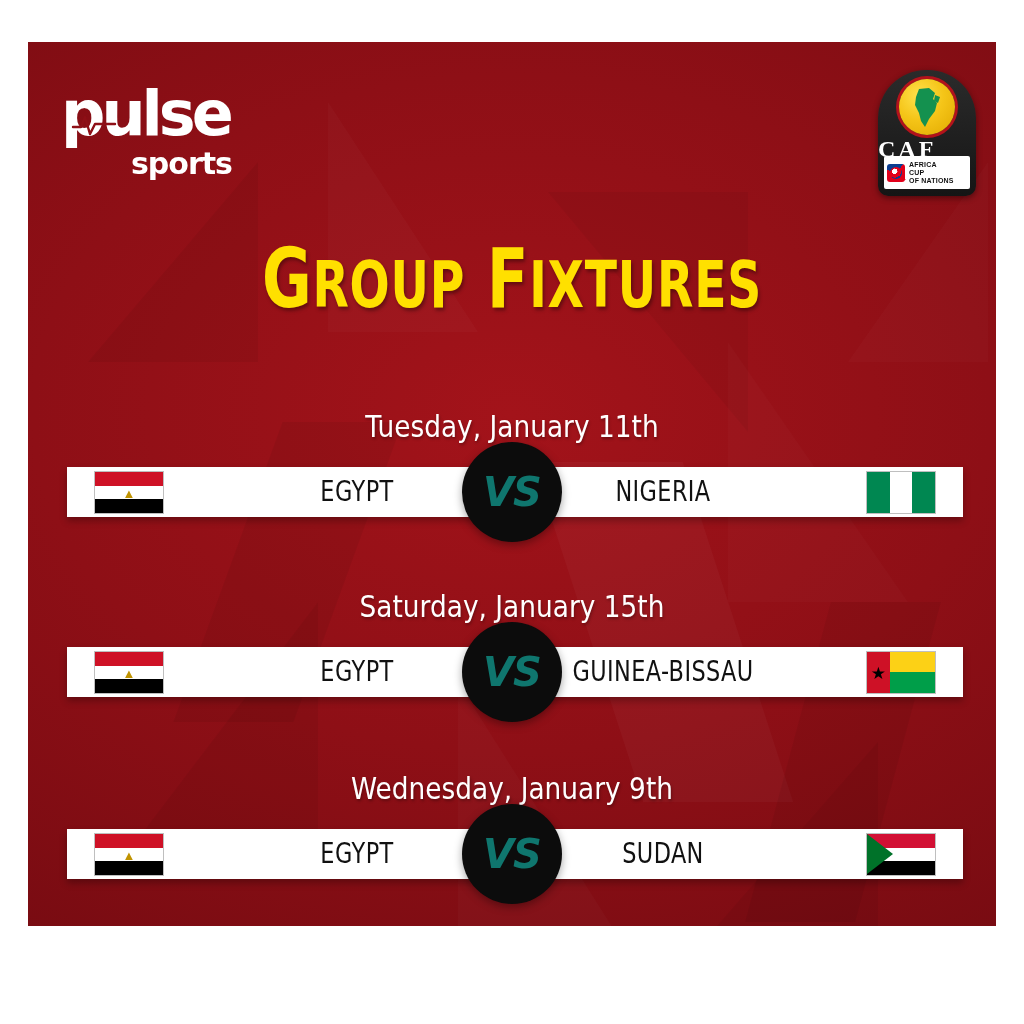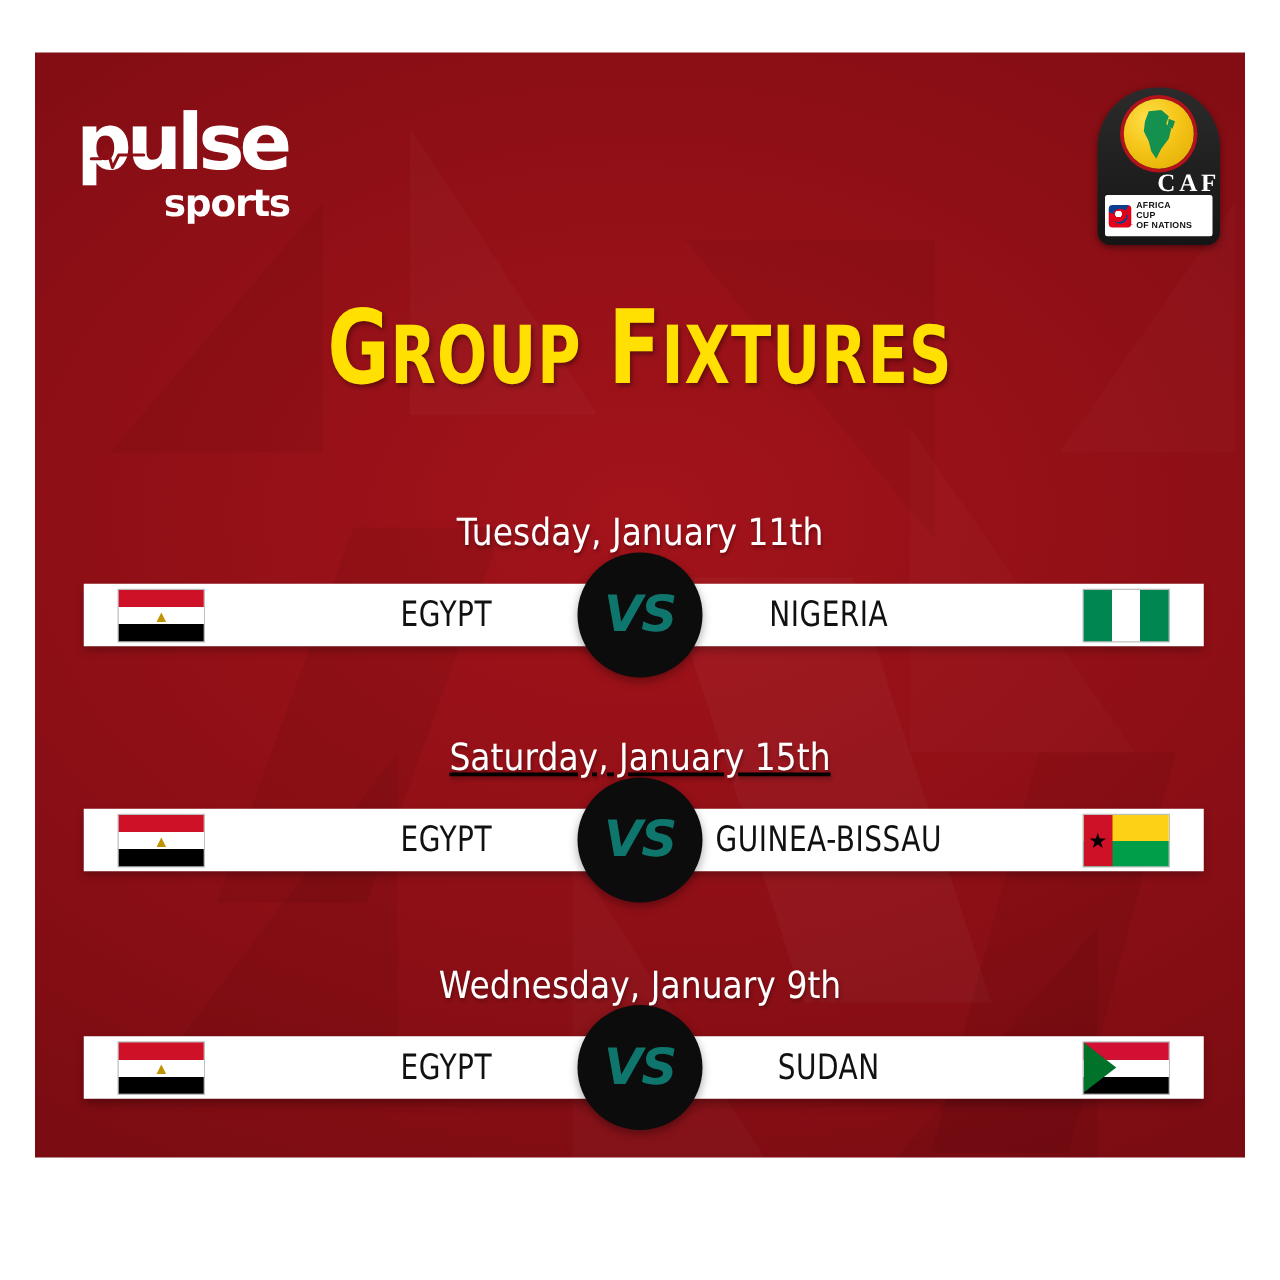--- a/index.html
+++ b/index.html
@@ -95,25 +95,25 @@
     height: 56px;
     border-radius: 50%;
     background: radial-gradient(circle at 36% 30%, #ffe14d 0%, #f5c518 45%, #e0a800 100%);
     box-shadow: 0 0 0 3px #b3121b;
   }
   #caf .globe svg { position:absolute; left:0; top:0; }
   #caf .cafword {
     position: absolute;
     left: 0; right: 0;
     top: 66px;
-    text-align: right;
+    text-align: left;
     color: #ffffff;
     font-family: "Liberation Serif", serif;
     font-weight: bold;
-    font-size: 20px;
+    font-size: 24px;
     letter-spacing: 3px;
   }
   #caf .sponsor {
     position: absolute;
     left: 6px;
     right: 6px;
     bottom: 7px;
     height: 33px;
     background: #ffffff;
     border-radius: 2px;
@@ -318,21 +318,21 @@
         </div>
       <div class="teamL">EGYPT</div>
       <div class="teamR">NIGERIA</div>
       <div class="flag right f-nigeria"></div>
     </div>
     <div class="vs" style="top:30px;">
         <span>VS</span>
       </div>
   </div>
 
-  <div class="fixture" style="top:550px;text-decoration:underline;">
+  <div class="fixture" style="top:550px;">
     <div class="date">Saturday, January 15th</div>
     <div class="bar" style="top:55px;">
       <div class="flag left f-egypt">
           <div class="eagle">▲</div>
         </div>
       <div class="teamL">EGYPT</div>
       <div class="teamR">GUINEA-BISSAU</div>
       <div class="flag right f-gbissau">
           <div class="band"></div>
           <div class="star">★</div>

